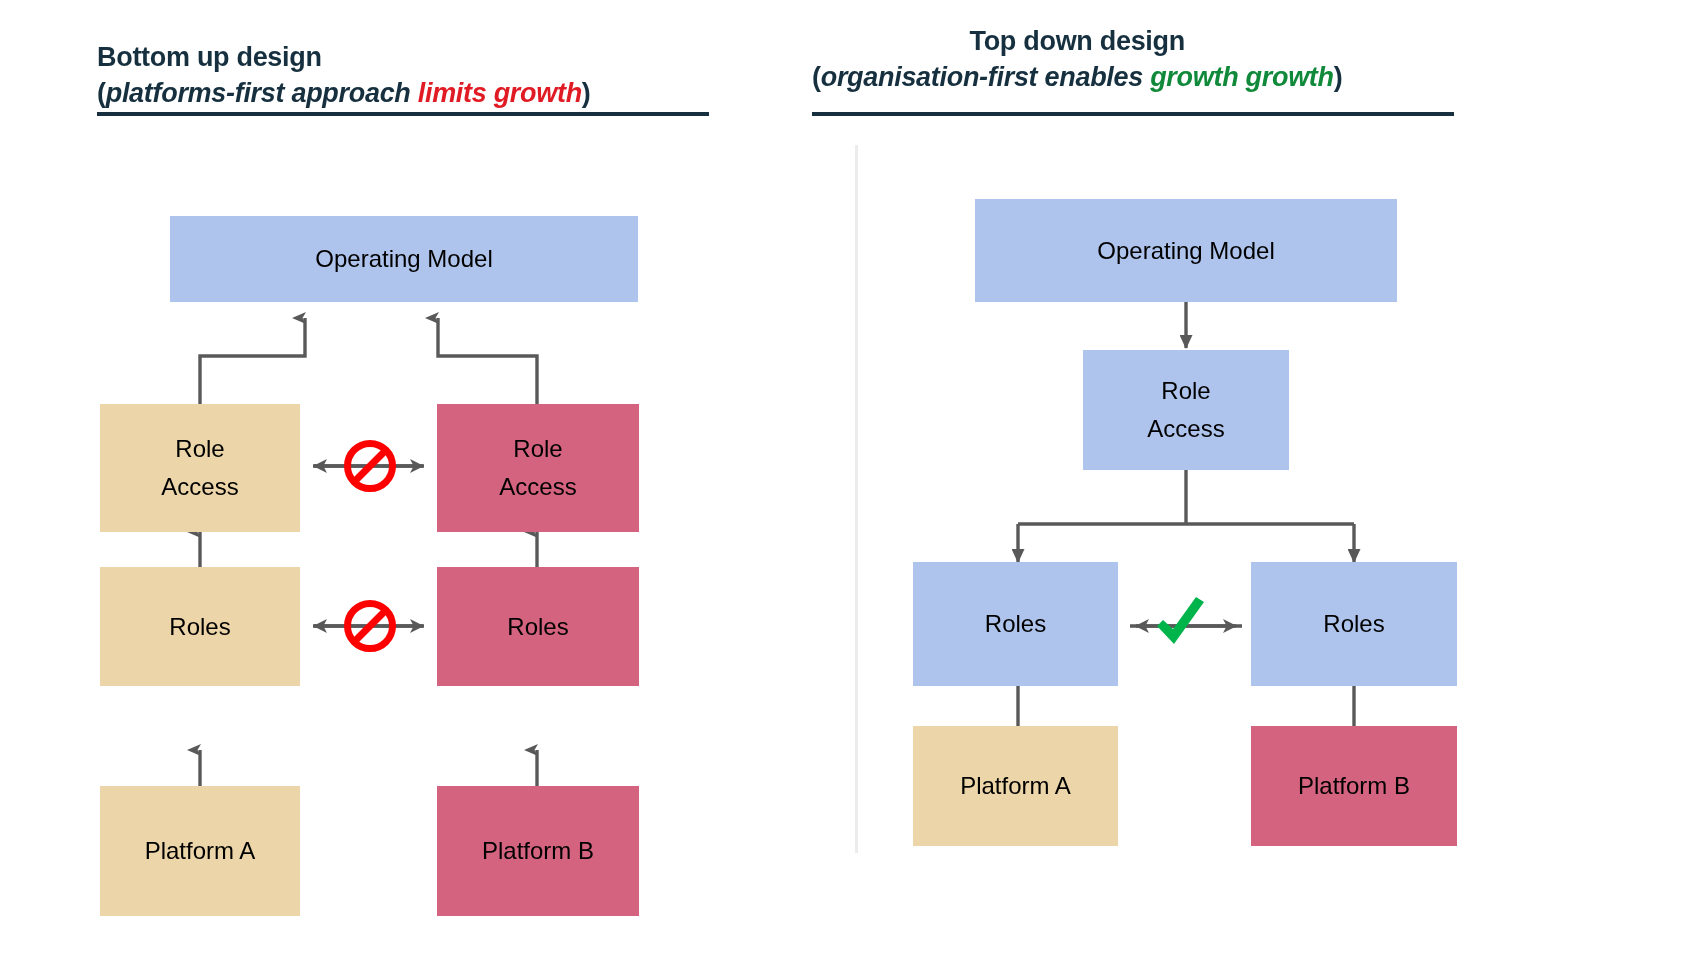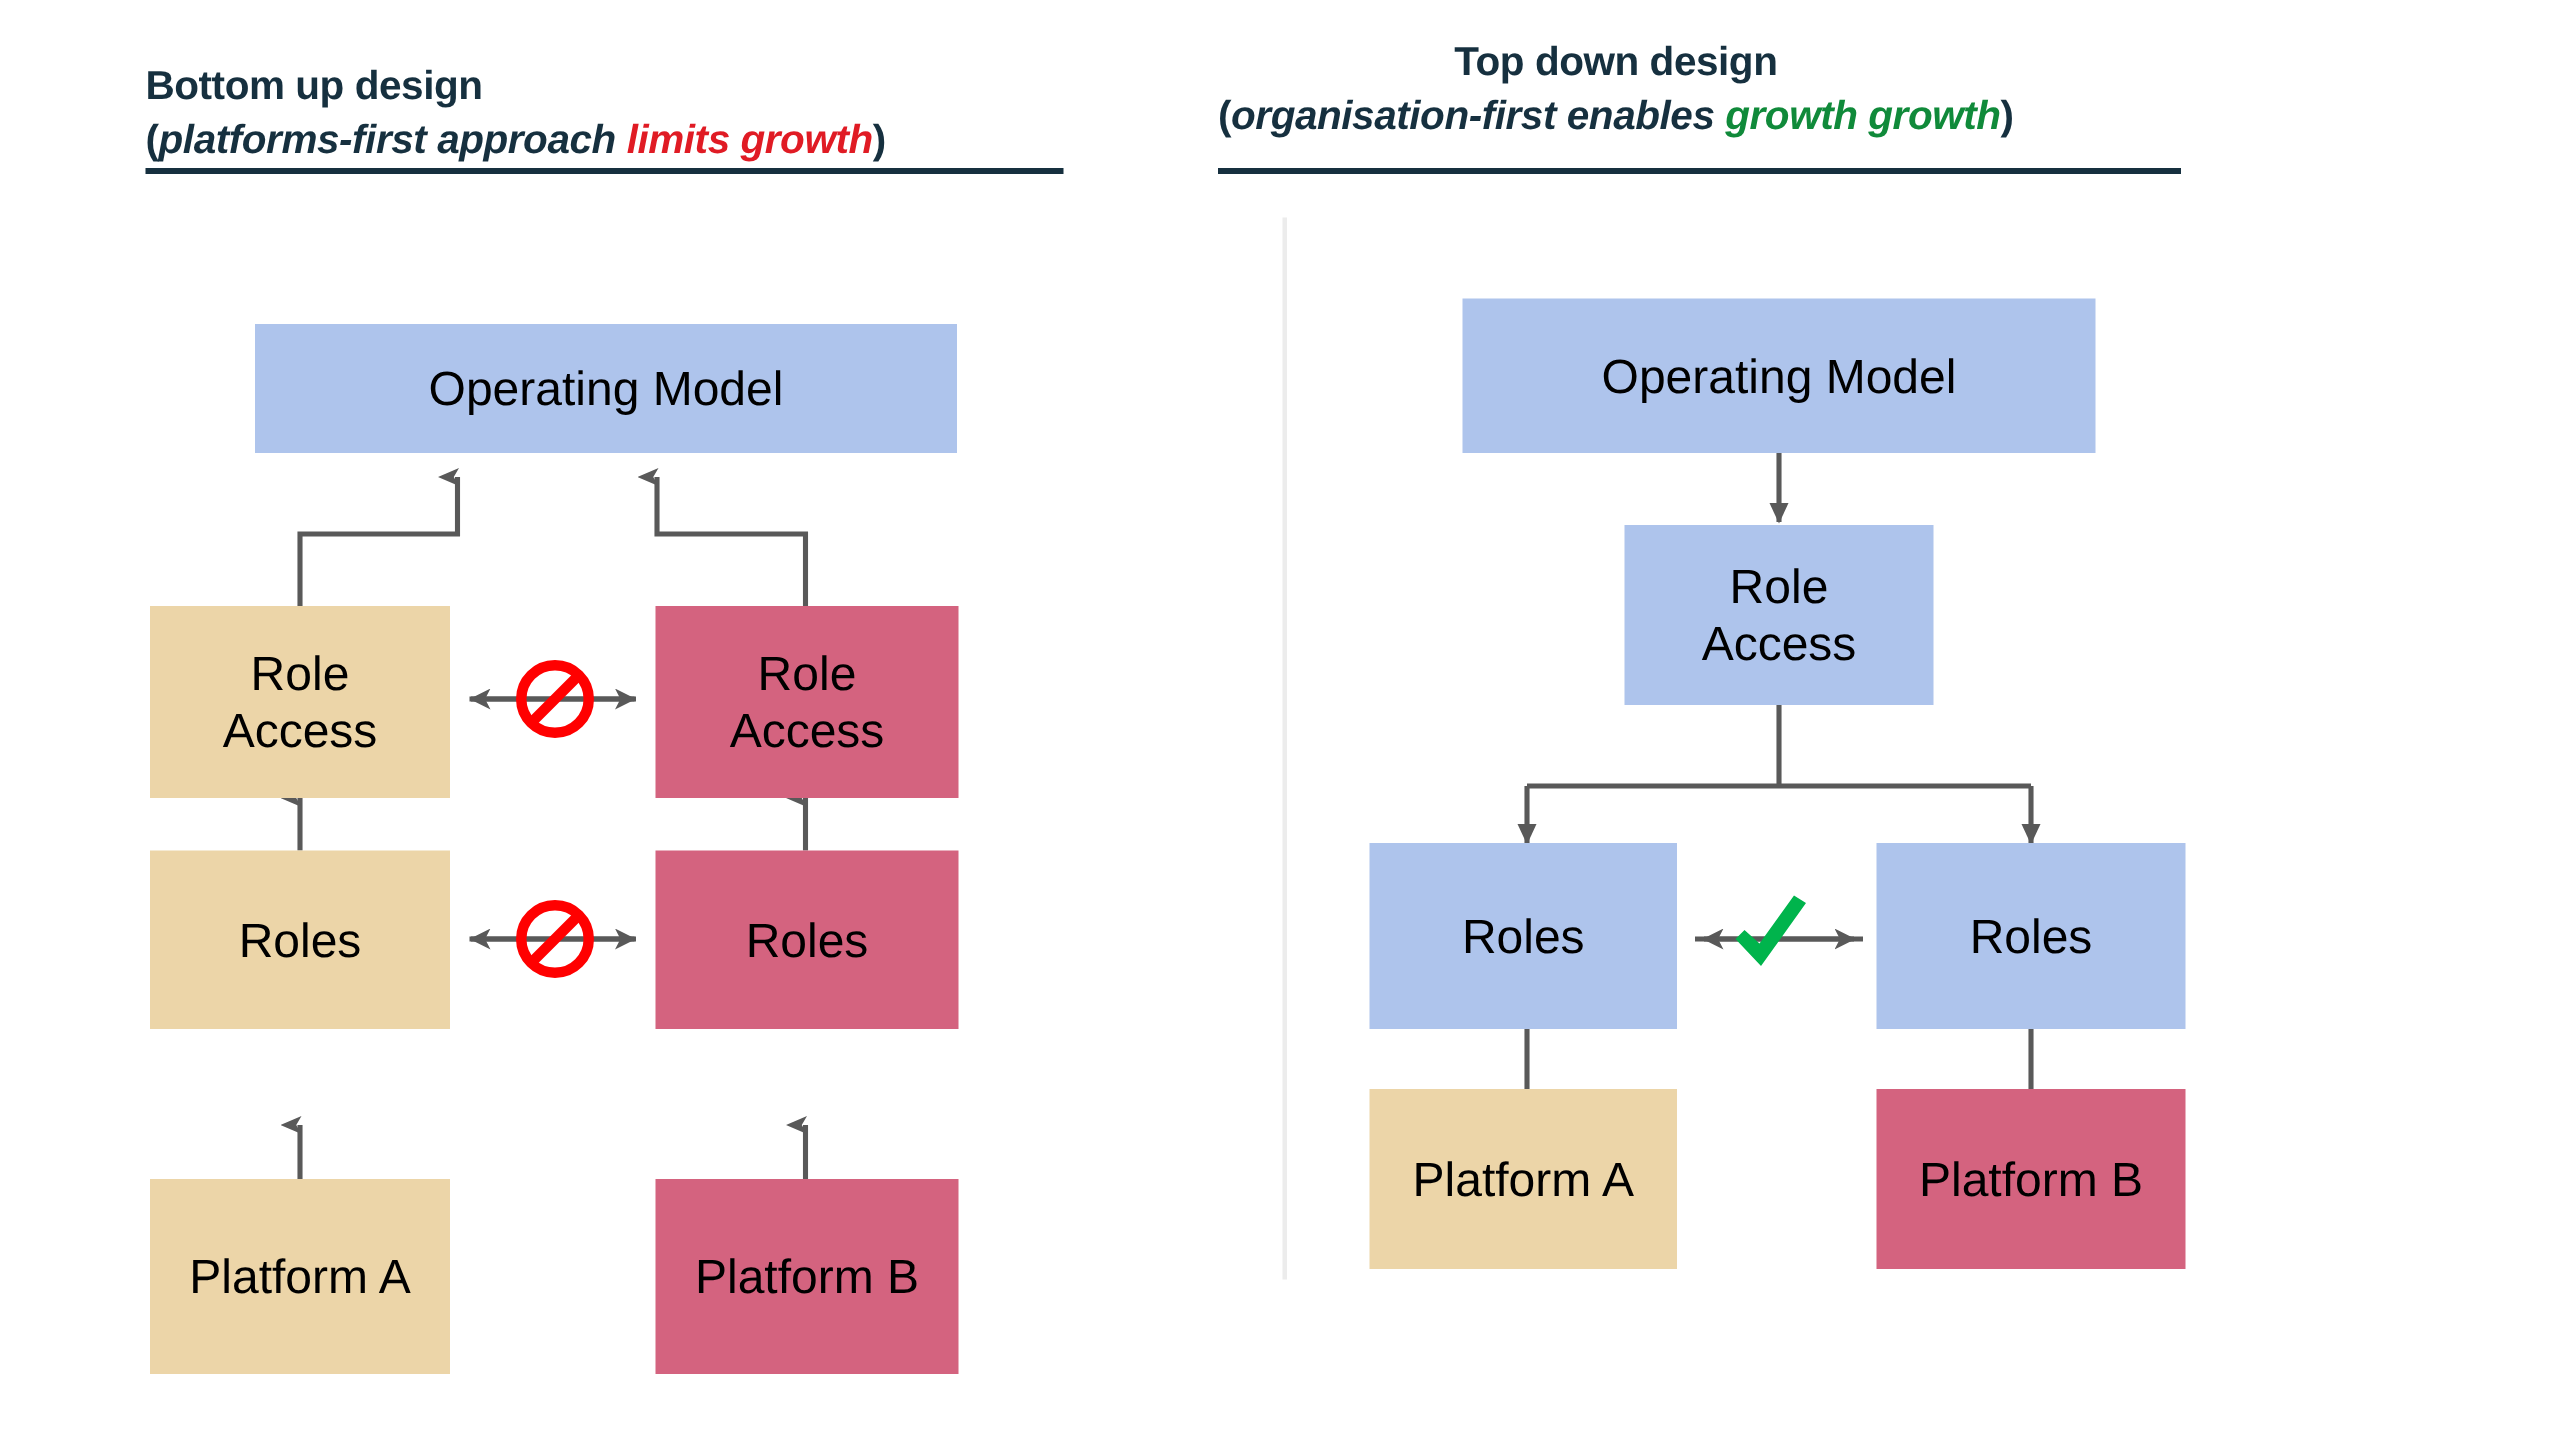--- a/index.html
+++ b/index.html
@@ -66,21 +66,21 @@
   }
 
   
   .node {
     position: absolute;
     display: flex;
     align-items: center;
     justify-content: center;
     text-align: center;
     font-family: "Liberation Sans", sans-serif;
-    font-size: 32px;
+    font-size: 24px;
     line-height: 38px;
     color: #000000;
     box-sizing: border-box;
     white-space: pre-line;
   }
   .n-blue   { background: #aec4ec; }
   .n-sand   { background: #ecd5a8; }
   .n-rose   { background: #d4637f; }
 
   

